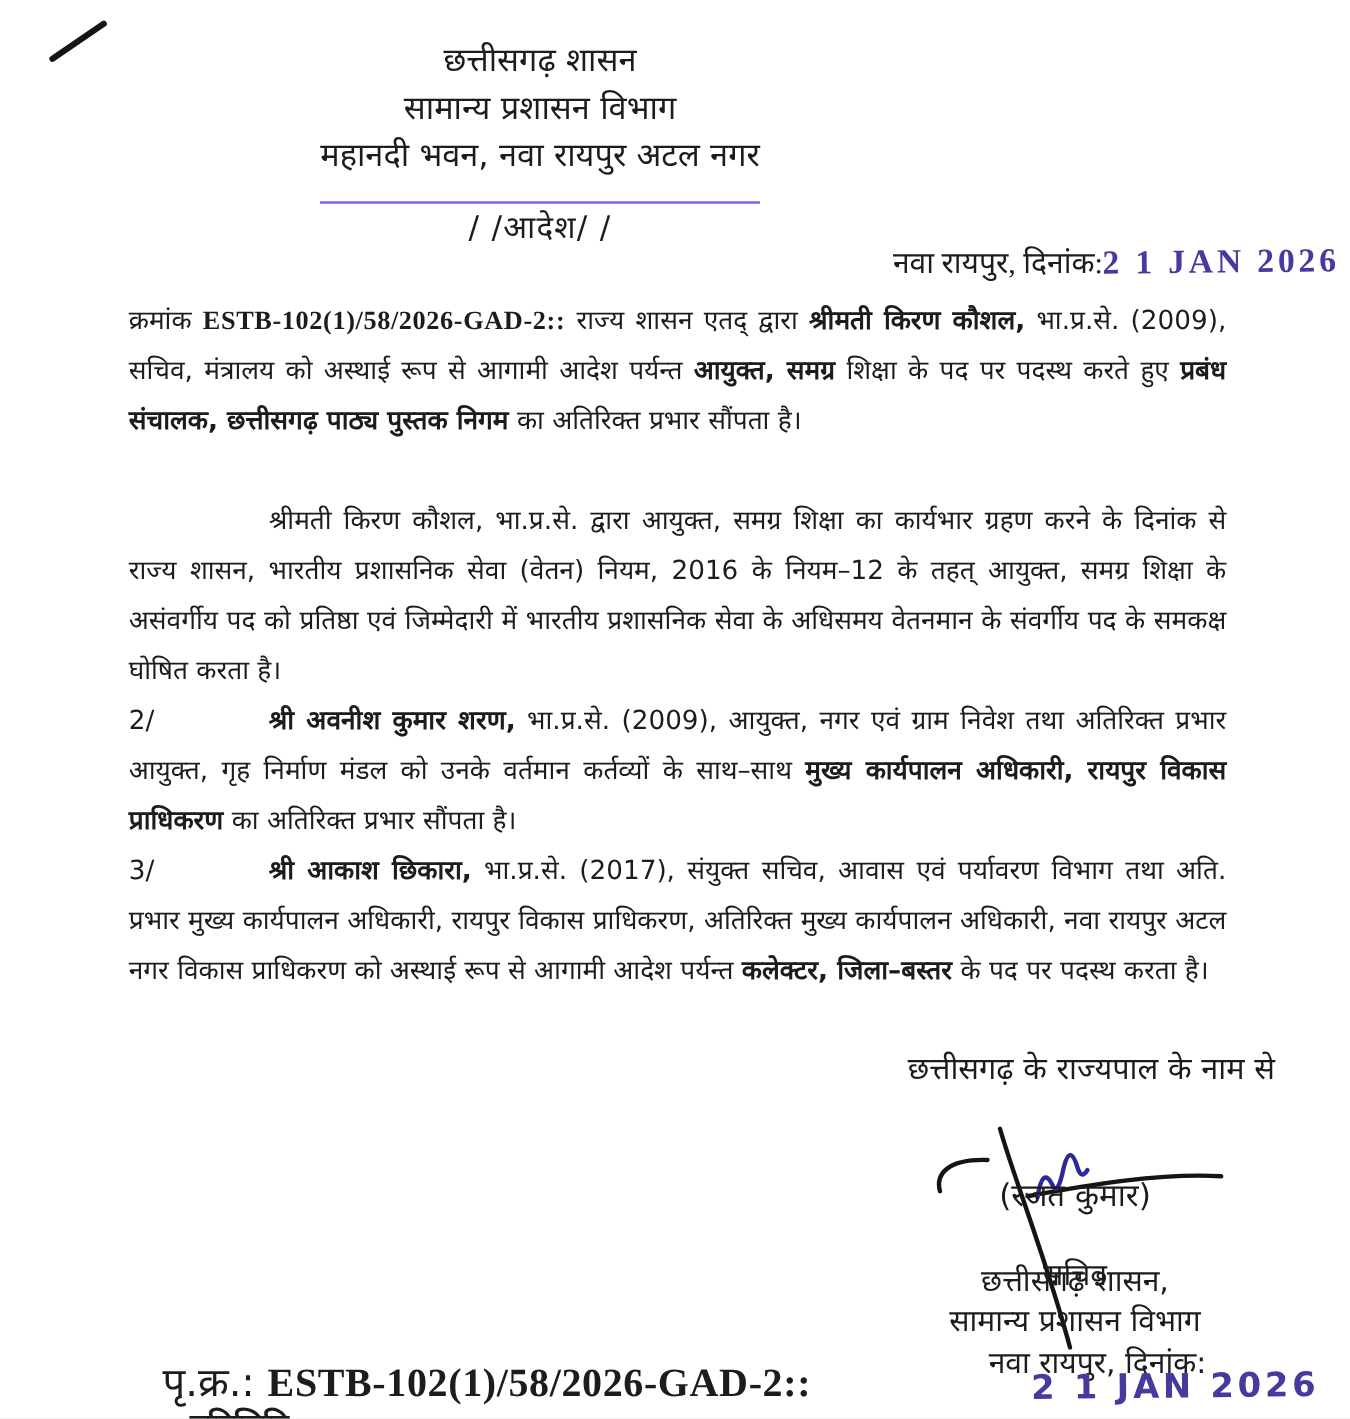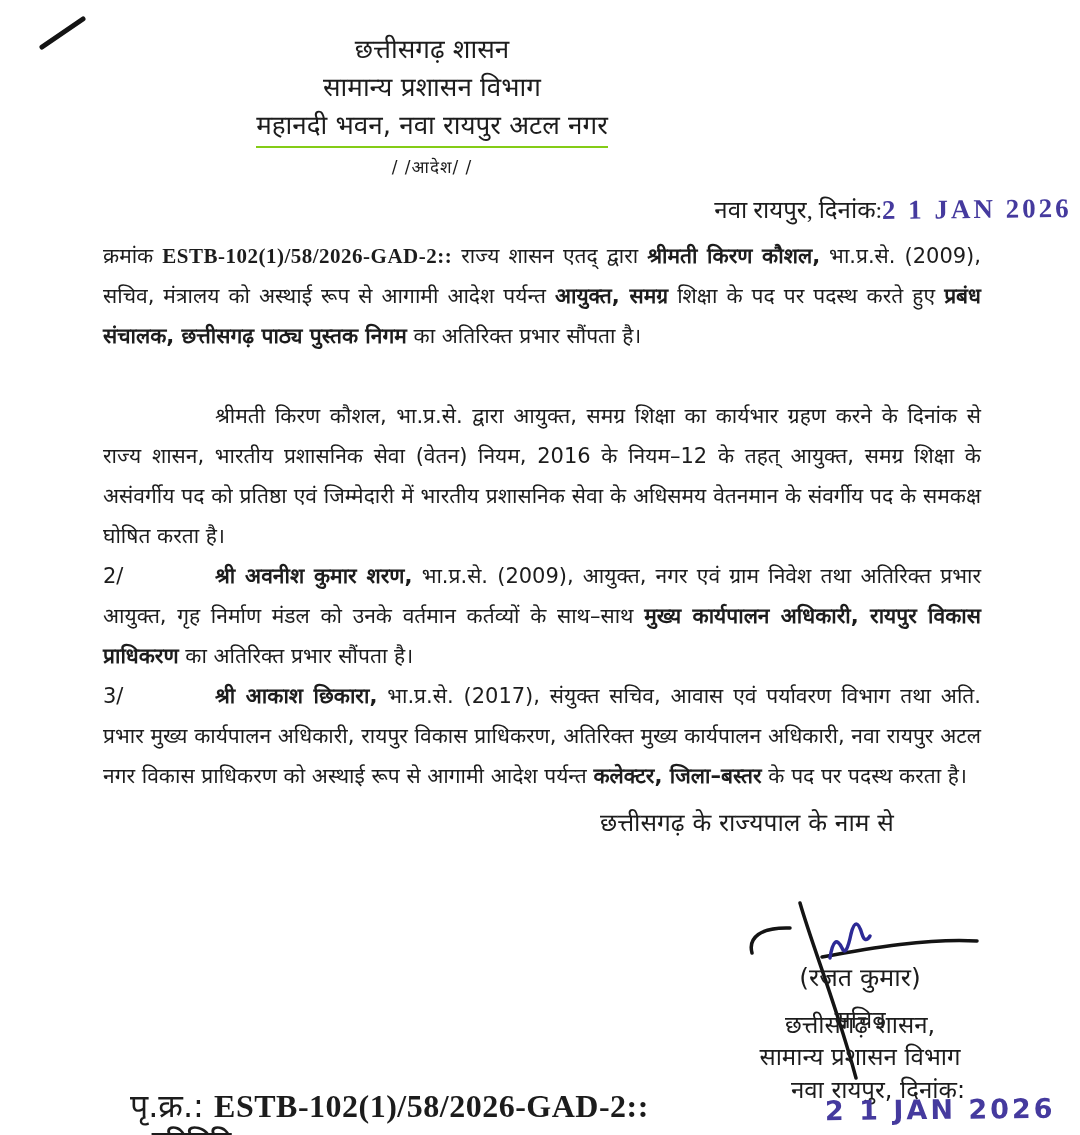--- a/index.html
+++ b/index.html
@@ -7,47 +7,47 @@
     position:relative;
     width:1080px;height:1135px;
     margin:0 auto;
     background:#ffffff;
     overflow:hidden;
     font-family:"DejaVu Sans",sans-serif;
     color:#1c1c1c;
   }
   .hdr{position:absolute;left:0;width:864px;text-align:center;}
   .hdr-line{font-size:26px;line-height:38px;}
-  .underlined{display:inline-block;border-bottom:2px solid #84cc16;padding-bottom:2px;}
-  .order-title{font-size:17px;letter-spacing:1px;}
+  .underlined{display:inline-block;border-bottom:2px solid #8b5cf6;padding-bottom:17px;}
+  .order-title{font-size:25px;letter-spacing:1px;}
   .dateline{position:absolute;top:192px;right:8px;font-size:24px;white-space:nowrap;font-family:Liberation Serif, serif;}
   .stamp{
     color:#453a9e;
     font-weight:bold;
     font-size:27px;
     letter-spacing:3px;
     white-space:nowrap;
     display:inline-block;
     transform:rotate(-0.6deg);
   }
   .para{
     position:absolute;left:103px;width:878px;
     font-size:21px;line-height:40px;
     text-align:justify;
   }
   .para .b{font-weight:bold;}
   .para .latin{font-family:"Liberation Serif",serif;font-weight:bold;letter-spacing:.5px;}
   .indent{text-indent:112px;}
   .marker{position:absolute;left:0;top:0;text-indent:0;}
   .closing{
-    position:absolute;left:600px;top:804px;width:420px;
-    font-size:24.5px;line-height:38px;text-align:left;
+    position:absolute;left:600px;top:836px;width:420px;
+    font-size:24.5px;line-height:38px;text-align:right;
   }
   .sigline{position:absolute;left:700px;width:320px;text-align:center;font-size:24px;white-space:nowrap;}
-  .sig-name{top:938px;font-size:25px;margin-top:21px;}
+  .sig-name{top:938px;font-size:25px;}
   .sig-title{top:974px;margin-top:28px;}
   .sig-org1{top:1007px;}
   .sig-org2{top:1039px;}
   .sig-place{top:1072px;left:718px;}
   .sig-stamp{position:absolute;left:800px;top:1094px;width:280px;text-align:center;}
   .footer-ref{
     position:absolute;left:130px;top:1083px;
     font-size:32px;white-space:nowrap;
   }
   .footer-ref .latin{font-family:"Liberation Serif",serif;font-weight:bold;letter-spacing:.5px;}

